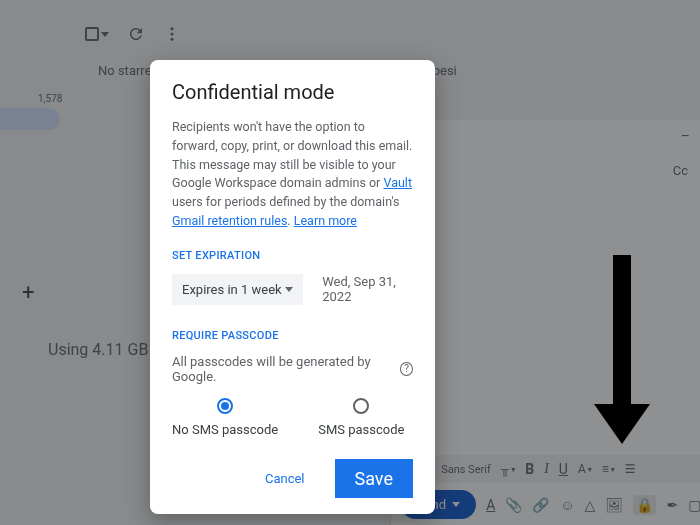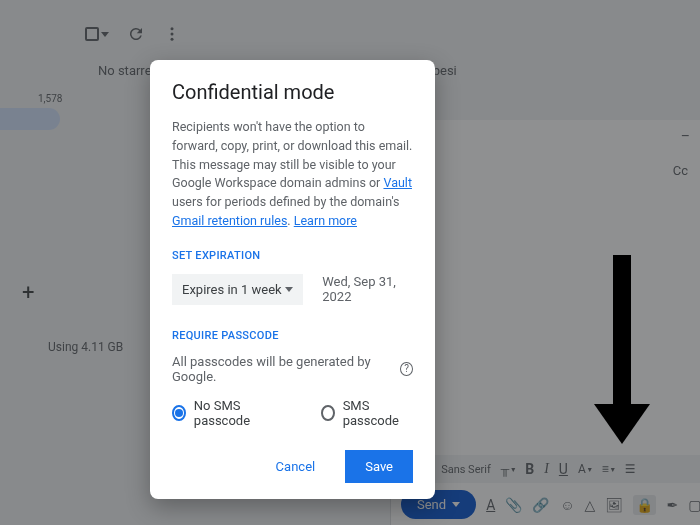--- a/index.html
+++ b/index.html
@@ -11,21 +11,21 @@
     .toolbar .icon { width: 18px; height: 18px; color: #5f6368; cursor: pointer; }
     .checkbox-combo { display: flex; align-items: center; gap: 2px; }
     .checkbox { width: 14px; height: 14px; border: 2px solid #5f6368; border-radius: 2px; }
     .caret { width: 0; height: 0; border-left: 4px solid transparent; border-right: 4px solid transparent; border-top: 5px solid #5f6368; }
     
     .message-hint { position: absolute; top: 63px; left: 98px; right: 10px; color: #5f6368; font-size: 13px; z-index: 1; }
     
     .sidebar-count { position: absolute; top: 93px; left: 38px; color: #5f6368; font-size: 10px; z-index: 1; }
     .sidebar-highlight { position: absolute; top: 108px; left: 0; width: 60px; height: 22px; background: #d3e3fd; border-radius: 0 12px 12px 0; z-index: 1; }
     .compose-plus { position: absolute; top: 280px; left: 22px; font-size: 22px; color: #3c4043; z-index: 1; }
-    .storage { position: absolute; top: 340px; left: 48px; color: #5f6368; font-size: 12px; z-index: 1; }
+    .storage { position: absolute; top: 340px; left: 48px; color: #5f6368; font-size: 16px; z-index: 1; }
     
     .compose-panel { position: absolute; right: 0; top: 120px; bottom: 0; width: 310px; background: #fff; z-index: 2; border-left: 1px solid #dadce0; }
     .compose-header { display: flex; justify-content: flex-end; padding: 8px 10px; color: #5f6368; font-size: 14px; }
     .cc-link { color: #5f6368; font-size: 13px; cursor: pointer; }
     
     .format-toolbar { position: absolute; bottom: 42px; left: 0; right: 0; background: #f1f3f4; display: flex; align-items: center; gap: 10px; padding: 6px 10px; font-size: 12px; color: #5f6368; }
     .format-toolbar .tb-item { cursor: pointer; display: flex; align-items: center; gap: 2px; }
     .ff { font-size: 11px; }
     .bold { font-weight: bold; font-size: 14px; }
     .italic { font-style: italic; font-family: serif; font-size: 14px; }
@@ -49,28 +49,28 @@
     .section-label { font-size: 11px; color: #1a73e8; font-weight: 500; letter-spacing: 0.3px; margin-bottom: 12px; }
     .expiry-row { display: flex; align-items: center; gap: 19px; margin-bottom: 24px; }
     .dropdown { background: #f1f3f4; padding: 8px 10px; font-size: 13px; color: #3c4043; width: 150px; display: flex; justify-content: space-between; align-items: center; cursor: pointer; }
     .dropdown .dd-caret { width: 0; height: 0; border-left: 4px solid transparent; border-right: 4px solid transparent; border-top: 5px solid #5f6368; }
     .expiry-date { font-size: 13px; color: #5f6368; }
     
     .passcode-note { font-size: 13px; color: #5f6368; margin-bottom: 14px; display: flex; align-items: center; gap: 6px; }
     .help-circle { width: 14px; height: 14px; border: 1.5px solid #5f6368; border-radius: 50%; display: inline-flex; align-items: center; justify-content: center; font-size: 10px; cursor: pointer; }
     
     .radio-row { display: flex; gap: 40px; margin-bottom: 22px; }
-    .radio-opt { display: flex; align-items: center; gap: 8px; font-size: 13px; color: #3c4043; cursor: pointer; }
+    .radio-opt { display: flex; align-items: center; gap: 8px; font-size: 13px; color: #3c4043; cursor: pointer; flex-direction: column; }
     .radio { width: 16px; height: 16px; border: 2px solid #5f6368; border-radius: 50%; display: flex; align-items: center; justify-content: center; }
     .radio.selected { border-color: #1a73e8; }
     .radio.selected::after { content: ''; width: 8px; height: 8px; background: #1a73e8; border-radius: 50%; }
     
     .dialog-actions { display: flex; justify-content: flex-end; gap: 20px; align-items: center; }
     .btn-cancel { color: #1a73e8; background: none; border: none; font-size: 13px; padding: 8px 10px; cursor: pointer; }
-    .btn-save { background: #1a73e8; color: #fff; border: none; font-size: 13px; padding: 9px 20px; border-radius: 0; cursor: pointer; }
+    .btn-save { background: #1a73e8; color: #fff; border: none; font-size: 18px; padding: 9px 20px; border-radius: 0; cursor: pointer; }
   </style>
 </head>
 <body>
 
 <div class="toolbar">
   <div class="checkbox-combo">
     <div class="checkbox"></div>
     <div class="caret"></div>
   </div>
   <svg class="icon" viewBox="0 0 24 24">

